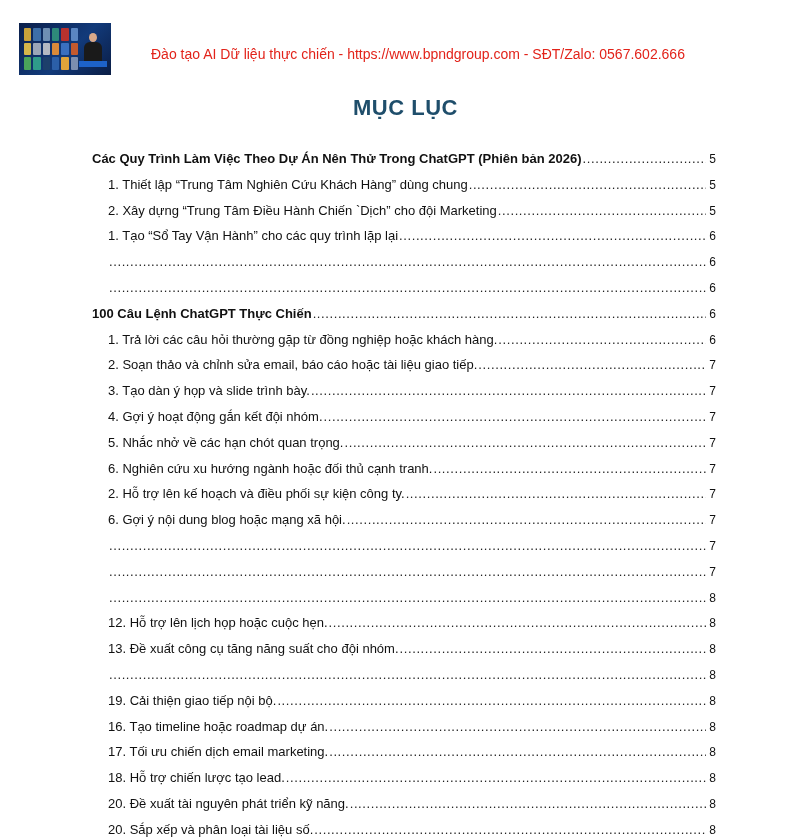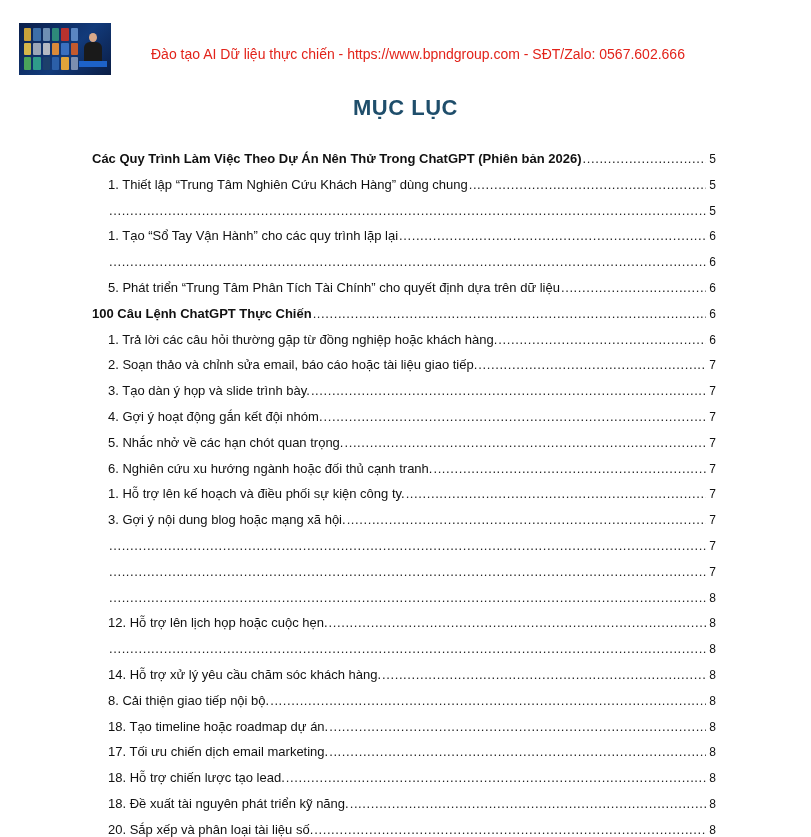--- a/index.html
+++ b/index.html
@@ -180,34 +180,34 @@
     <span class="entry-text">Các Quy Trình Làm Việc Theo Dự Án Nên Thử Trong ChatGPT (Phiên bản 2026)</span>
     <span class="leader"></span>
     <span class="page-num">5</span>
   </li>
     <li class="toc-entry level-2">
     <span class="entry-text">1. Thiết lập “Trung Tâm Nghiên Cứu Khách Hàng” dùng chung</span>
     <span class="leader"></span>
     <span class="page-num">5</span>
   </li>
     <li class="toc-entry level-2">
+    <span class="entry-text">2. Xây dựng “Trung Tâm Điều Hành Chiến `Dịch” cho đội Marketing</span>
     <span class="leader"></span>
     <span class="page-num">5</span>
   </li>
     <li class="toc-entry level-2">
     <span class="entry-text">1. Tạo “Sổ Tay Vận Hành” cho các quy trình lặp lại</span>
     <span class="leader"></span>
     <span class="page-num">6</span>
   </li>
     <li class="toc-entry level-2">
     <span class="leader"></span>
     <span class="page-num">6</span>
   </li>
     <li class="toc-entry level-2">
-    <span class="entry-text">5. Phát triển “Trung Tâm Phân Tích Tài Chính” cho quyết định dựa trên dữ liệu</span>
     <span class="leader"></span>
     <span class="page-num">6</span>
   </li>
     <li class="toc-entry level-1">
     <span class="entry-text">100 Câu Lệnh ChatGPT Thực Chiến</span>
     <span class="leader"></span>
     <span class="page-num">6</span>
   </li>
     <li class="toc-entry level-2">
     <span class="entry-text">1. Trả lời các câu hỏi thường gặp từ đồng nghiệp hoặc khách hàng.</span>
@@ -233,26 +233,26 @@
     <span class="entry-text">5. Nhắc nhở về các hạn chót quan trọng.</span>
     <span class="leader"></span>
     <span class="page-num">7</span>
   </li>
     <li class="toc-entry level-2">
     <span class="entry-text">6. Nghiên cứu xu hướng ngành hoặc đối thủ cạnh tranh.</span>
     <span class="leader"></span>
     <span class="page-num">7</span>
   </li>
     <li class="toc-entry level-2">
-    <span class="entry-text">1. Hỗ trợ lên kế hoạch và điều phối sự kiện công ty.</span>
-    <span class="leader"></span>
-    <span class="page-num">7</span>
-  </li>
-    <li class="toc-entry level-2">
-    <span class="entry-text">3. Gợi ý nội dung blog hoặc mạng xã hội.</span>
+    <span class="entry-text">2. Hỗ trợ lên kế hoạch và điều phối sự kiện công ty.</span>
+    <span class="leader"></span>
+    <span class="page-num">7</span>
+  </li>
+    <li class="toc-entry level-2">
+    <span class="entry-text">6. Gợi ý nội dung blog hoặc mạng xã hội.</span>
     <span class="leader"></span>
     <span class="page-num">7</span>
   </li>
     <li class="toc-entry level-2">
     <span class="leader"></span>
     <span class="page-num">7</span>
   </li>
     <li class="toc-entry level-2">
     <span class="leader"></span>
     <span class="page-num">7</span>
@@ -260,50 +260,50 @@
     <li class="toc-entry level-2">
     <span class="leader"></span>
     <span class="page-num">8</span>
   </li>
     <li class="toc-entry level-2">
     <span class="entry-text">12. Hỗ trợ lên lịch họp hoặc cuộc hẹn.</span>
     <span class="leader"></span>
     <span class="page-num">8</span>
   </li>
     <li class="toc-entry level-2">
-    <span class="leader"></span>
-    <span class="page-num">8</span>
-  </li>
-    <li class="toc-entry level-2">
-    <span class="entry-text">14. Hỗ trợ xử lý yêu cầu chăm sóc khách hàng.</span>
-    <span class="leader"></span>
-    <span class="page-num">8</span>
-  </li>
-    <li class="toc-entry level-2">
-    <span class="entry-text">8. Cải thiện giao tiếp nội bộ.</span>
-    <span class="leader"></span>
-    <span class="page-num">8</span>
-  </li>
-    <li class="toc-entry level-2">
-    <span class="entry-text">18. Tạo timeline hoặc roadmap dự án.</span>
+    <span class="entry-text">13. Đề xuất công cụ tăng năng suất cho đội nhóm.</span>
+    <span class="leader"></span>
+    <span class="page-num">8</span>
+  </li>
+    <li class="toc-entry level-2">
+    <span class="leader"></span>
+    <span class="page-num">8</span>
+  </li>
+    <li class="toc-entry level-2">
+    <span class="entry-text">19. Cải thiện giao tiếp nội bộ.</span>
+    <span class="leader"></span>
+    <span class="page-num">8</span>
+  </li>
+    <li class="toc-entry level-2">
+    <span class="entry-text">16. Tạo timeline hoặc roadmap dự án.</span>
     <span class="leader"></span>
     <span class="page-num">8</span>
   </li>
     <li class="toc-entry level-2">
     <span class="entry-text">17. Tối ưu chiến dịch email marketing.</span>
     <span class="leader"></span>
     <span class="page-num">8</span>
   </li>
     <li class="toc-entry level-2">
     <span class="entry-text">18. Hỗ trợ chiến lược tạo lead.</span>
     <span class="leader"></span>
     <span class="page-num">8</span>
   </li>
     <li class="toc-entry level-2">
-    <span class="entry-text">18. Đề xuất tài nguyên phát triển kỹ năng.</span>
+    <span class="entry-text">20. Đề xuất tài nguyên phát triển kỹ năng.</span>
     <span class="leader"></span>
     <span class="page-num">8</span>
   </li>
     <li class="toc-entry level-2">
     <span class="entry-text">20. Sắp xếp và phân loại tài liệu số.</span>
     <span class="leader"></span>
     <span class="page-num">8</span>
   </li>
   </ul>
 

